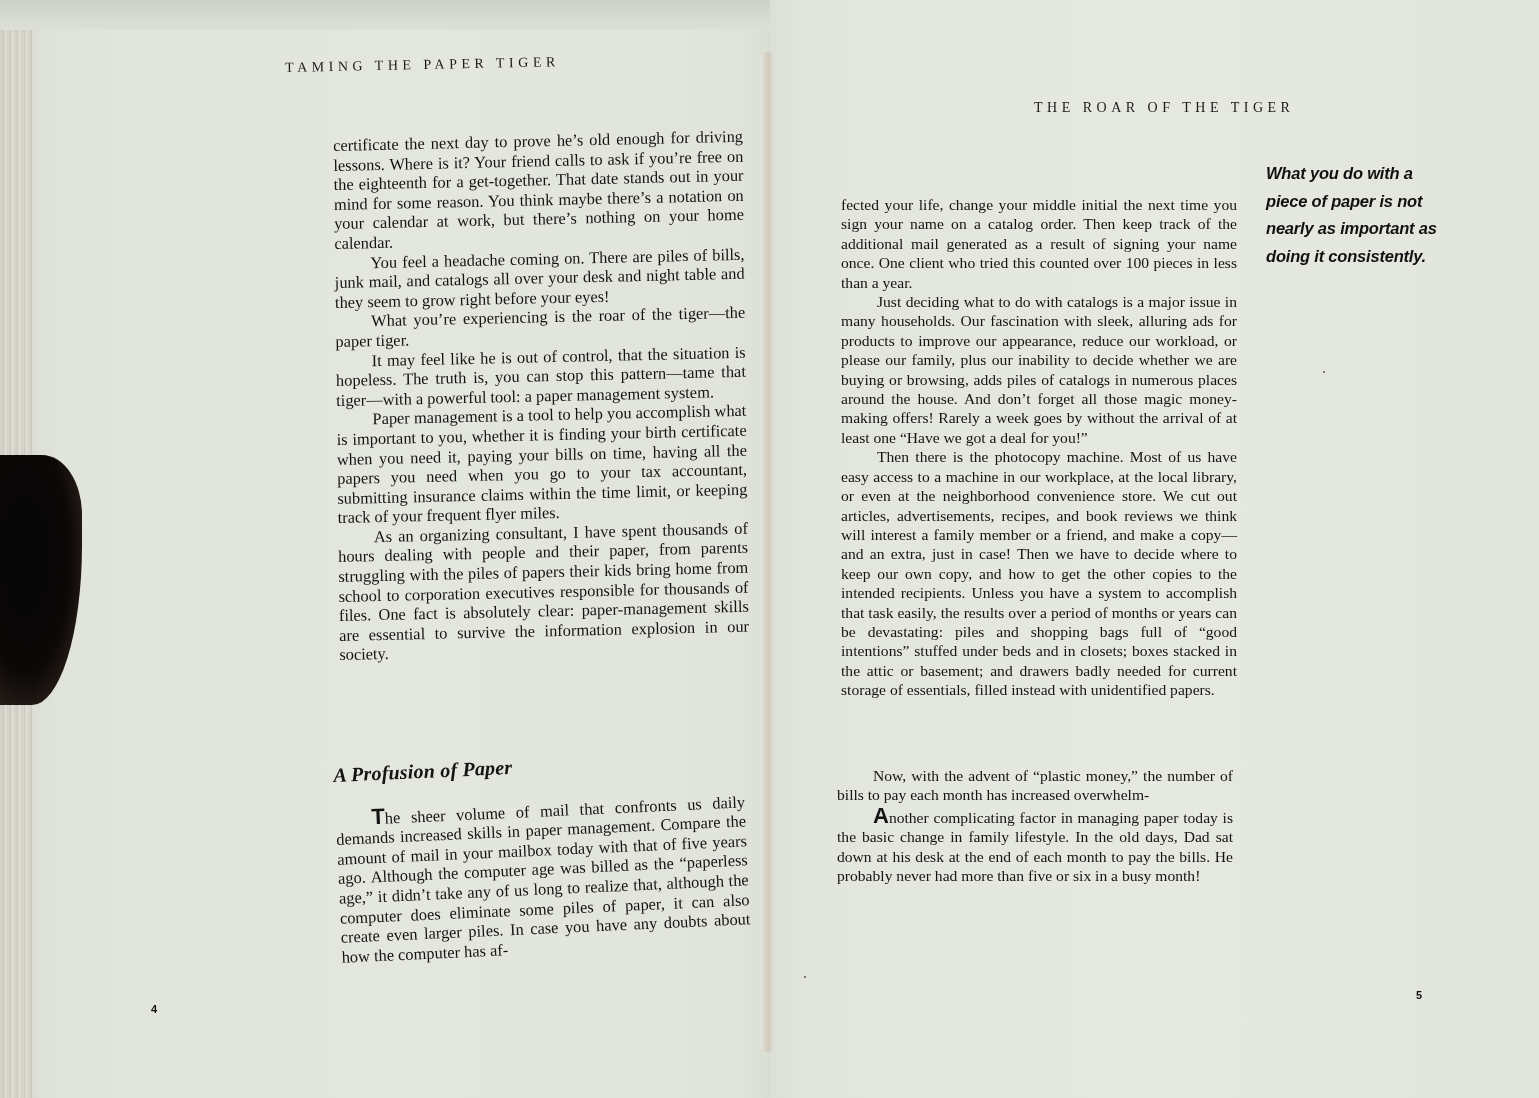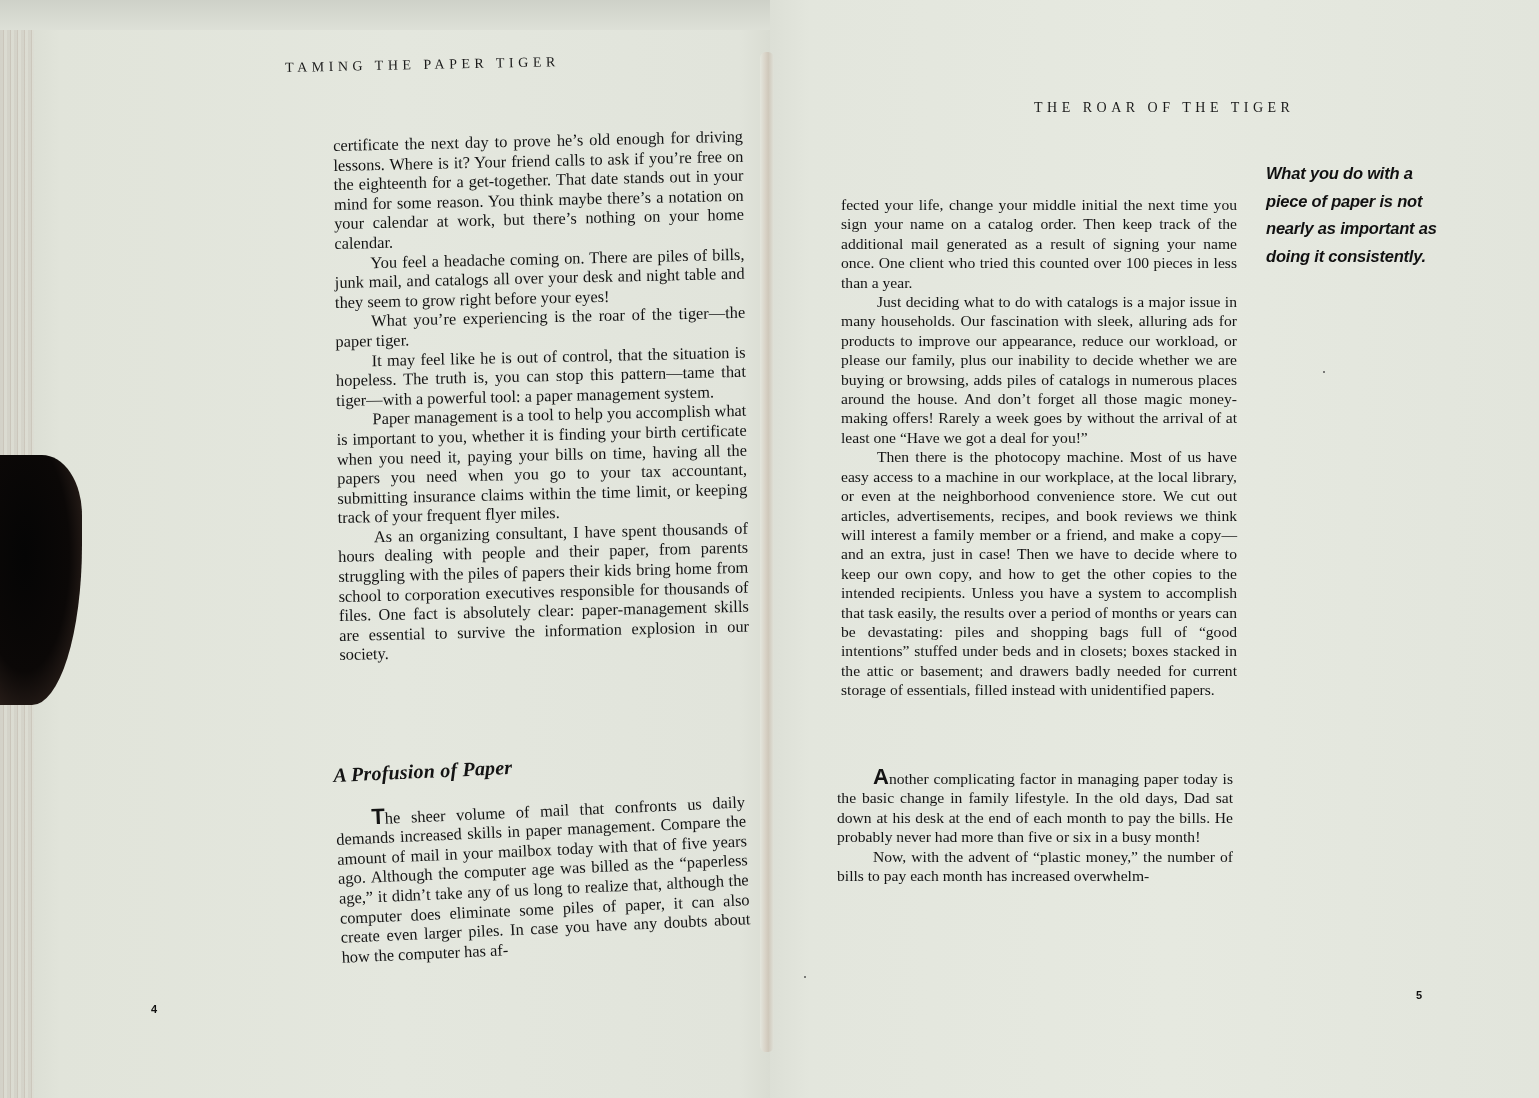--- a/index.html
+++ b/index.html
@@ -106,22 +106,22 @@
 
   <div class="running-head rh-right">The Roar of the Tiger</div>
 
   <div class="col col-right">
     <p class="noindent">fected your life, change your middle initial the next time you sign your name on a catalog order. Then keep track of the additional mail generated as a result of signing your name once. One client who tried this counted over 100 pieces in less than a year.</p>
     <p>Just deciding what to do with catalogs is a major issue in many households. Our fascination with sleek, alluring ads for products to improve our appearance, reduce our workload, or please our family, plus our inability to decide whether we are buying or browsing, adds piles of catalogs in numerous places around the house. And don’t forget all those magic money-making offers! Rarely a week goes by without the arrival of at least one “Have we got a deal for you!”</p>
     <p>Then there is the photocopy machine. Most of us have easy access to a machine in our workplace, at the local library, or even at the neighborhood convenience store. We cut out articles, advertisements, recipes, and book reviews we think will interest a family member or a friend, and make a copy—and an extra, just in case! Then we have to decide where to keep our own copy, and how to get the other copies to the intended recipients. Unless you have a system to accomplish that task easily, the results over a period of months or years can be devastating: piles and shopping bags full of “good intentions” stuffed under beds and in closets; boxes stacked in the attic or basement; and drawers badly needed for current storage of essentials, filled instead with unidentified papers.</p>
   </div>
 
   <div class="col col-right-2">
+    <p>Now, with the advent of “plastic money,” the number of bills to pay each month has increased overwhelm-</p>
     <p><span class="dropcap">A</span><span>nother complicating factor in managing paper today is the basic change in family lifestyle. In the old days, Dad sat down at his desk at the end of each month to pay the bills. He probably never had more than five or six in a busy month!</span></p>
-    <p>Now, with the advent of “plastic money,” the number of bills to pay each month has increased overwhelm-</p>
   </div>
 
   <div class="pull-quote">What you do with a piece of paper is not nearly as important as doing it consistently.</div>
 
   <div class="page-number pn-right">5</div>
 
   <div class="speck" style="left:1323px;top:371px"></div>
   <div class="speck" style="left:804px;top:976px"></div>
 </div>
 

